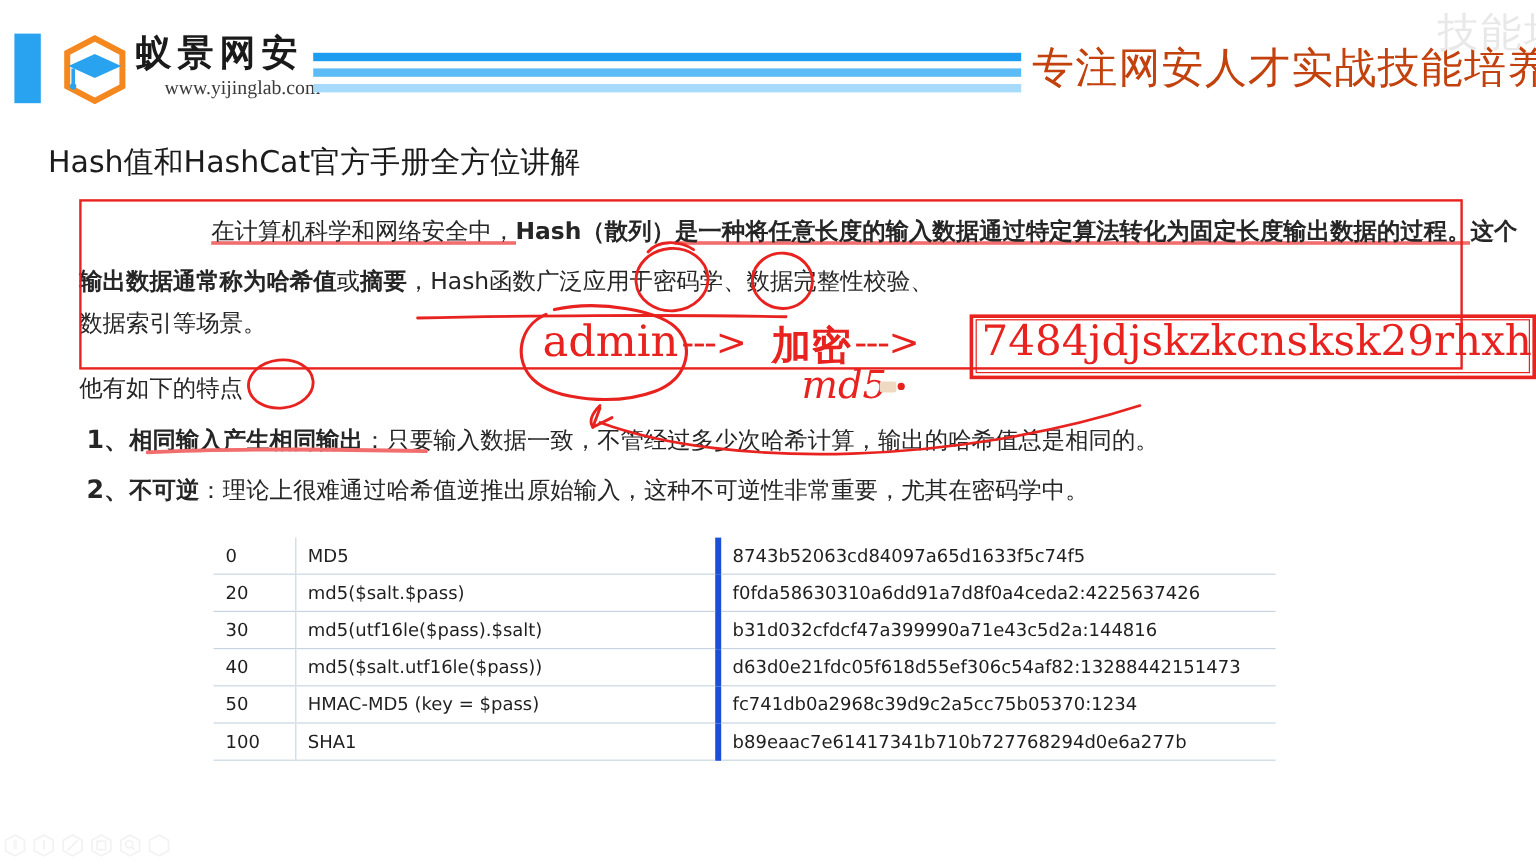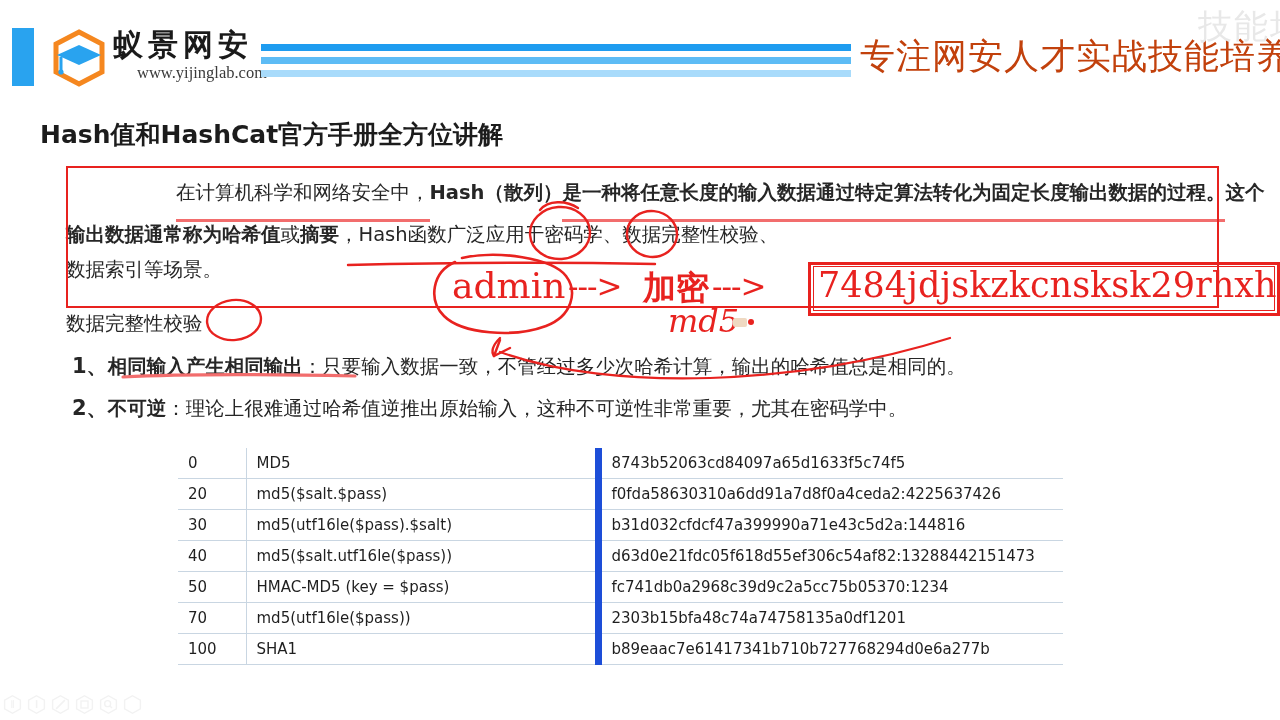--- a/index.html
+++ b/index.html
@@ -58,38 +58,38 @@
   #header-watermark {
     position: absolute; left: 1186px; top: 4px;
     font-size: 34px; color: #e8e8e8; letter-spacing: 2px;
     font-family: "DejaVu Sans", sans-serif; white-space: nowrap;
     user-select: none;
   }
 
   
   #slide-title {
     position: absolute; left: 40px; top: 118px;
-    font-size: 25px; font-weight: 700; color: #1c1c1c;
+    font-size: 25px; font-weight: 400; color: #1c1c1c;
     font-family: "DejaVu Sans", sans-serif; white-space: nowrap;
   }
 
   
   #body-text {
     position: absolute; left: 66px; top: 172px; width: 1212px;
     font-size: 19.5px; color: #262626; line-height: 42px;
     font-family: "DejaVu Sans", sans-serif;
   }
   #body-text .p1 { text-indent: 110px; }
   .bold { font-weight: 700; }
   .ul-red {
     background-image: linear-gradient(#f26d6d, #f26d6d);
     background-repeat: no-repeat;
     background-size: 100% 3px;
     background-position: 0 100%;
-    padding-bottom: 18px;
+    padding-bottom: 0;
   }
   #line-dataindex { position: absolute; left: 66px; top: 256px; font-size: 19.5px; color:#262626;
      font-family:"DejaVu Sans", sans-serif; }
   #line-features { position: absolute; left: 66px; top: 310px; font-size: 19.5px; color:#262626;
      font-family:"DejaVu Sans", sans-serif; }
 
   
   .point { position: absolute; left: 72px; font-size: 19.5px; color: #262626;
            font-family: "DejaVu Sans", sans-serif; white-space: nowrap; }
   #point-1 { top: 352px; }
@@ -134,21 +134,21 @@
     font-family: "DejaVu Sans", sans-serif;
   }
   #hash-table td {
     border-bottom: 1px solid #c9d6e2;
     padding: 6px 8px 6px 10px;
     height: 28px; vertical-align: middle;
     white-space: nowrap;
   }
   #hash-table td.c-mode { width: 68px; }
   #hash-table td.c-name { width: 352px; border-left: 1px solid #c9d6e2; }
-  #hash-table td.c-hash { border-left: 7px solid #1d4ed8; }
+  #hash-table td.c-hash { border-left: 5px solid #1d4ed8; }
 
   
   #bl-icons { position: absolute; left: 2px; top: 694px; display: flex; gap: 3px; }
   .bl-ic { width: 21px; height: 21px; opacity: 1; }
 </style>
 </head>
 <body>
 
 <div id="page">
 
@@ -179,21 +179,21 @@
 
   <div id="slide-title">Hash值和HashCat官方手册全方位讲解</div>
 
   <div id="body-text">
     <div class="p1">
       <span class="ul-red">在计算机科学和网络安全中，</span><span class="bold">Hash（散列）</span><span class="bold ul-red">是一种将任意长度的输入数据通过特定算法转化为固定长度输出数据的过程。</span><span class="bold">这个输出数据通常称为</span><span class="bold">哈希值</span><span>或</span><span class="bold">摘要</span><span>，Hash函数广泛应用于密码学、数据完整性校验、</span>
     </div>
   </div>
 
   <div id="line-dataindex">数据索引等场景。</div>
-  <div id="line-features">数据完整性校验</div>
+  <div id="line-features">他有如下的特点</div>
 
   <div class="point" id="point-1">
     <span class="pt-num">1、</span><span class="pt-key">相同输入产生相同输出</span><span>：只要输入数据一致，不管经过多少次哈希计算，输出的哈希值总是相同的。</span>
   </div>
   <div class="point" id="point-2">
     <span class="pt-num">2、</span><span class="pt-key">不可逆</span><span>：理论上很难通过哈希值逆推出原始输入，这种不可逆性非常重要，尤其在密码学中。</span>
   </div>
 
   <div id="annot">
 
@@ -256,25 +256,20 @@
           <td class="c-mode">40</td>
           <td class="c-name">md5($salt.utf16le($pass))</td>
           <td class="c-hash">d63d0e21fdc05f618d55ef306c54af82:13288442151473</td>
         </tr>
         <tr>
           <td class="c-mode">50</td>
           <td class="c-name">HMAC-MD5 (key = $pass)</td>
           <td class="c-hash">fc741db0a2968c39d9c2a5cc75b05370:1234</td>
         </tr>
         <tr>
-          <td class="c-mode">70</td>
-          <td class="c-name">md5(utf16le($pass))</td>
-          <td class="c-hash">2303b15bfa48c74a74758135a0df1201</td>
-        </tr>
-        <tr>
           <td class="c-mode">100</td>
           <td class="c-name">SHA1</td>
           <td class="c-hash">b89eaac7e61417341b710b727768294d0e6a277b</td>
         </tr>
       </tbody>
   </table>
 
   <div id="bl-icons">
     <svg class="bl-ic" viewBox="0 0 24 24">
       <polygon points="12,2 21,7 21,17 12,22 3,17 3,7" fill="none" stroke="#f2f2f2" stroke-width="1.6"></polygon>

